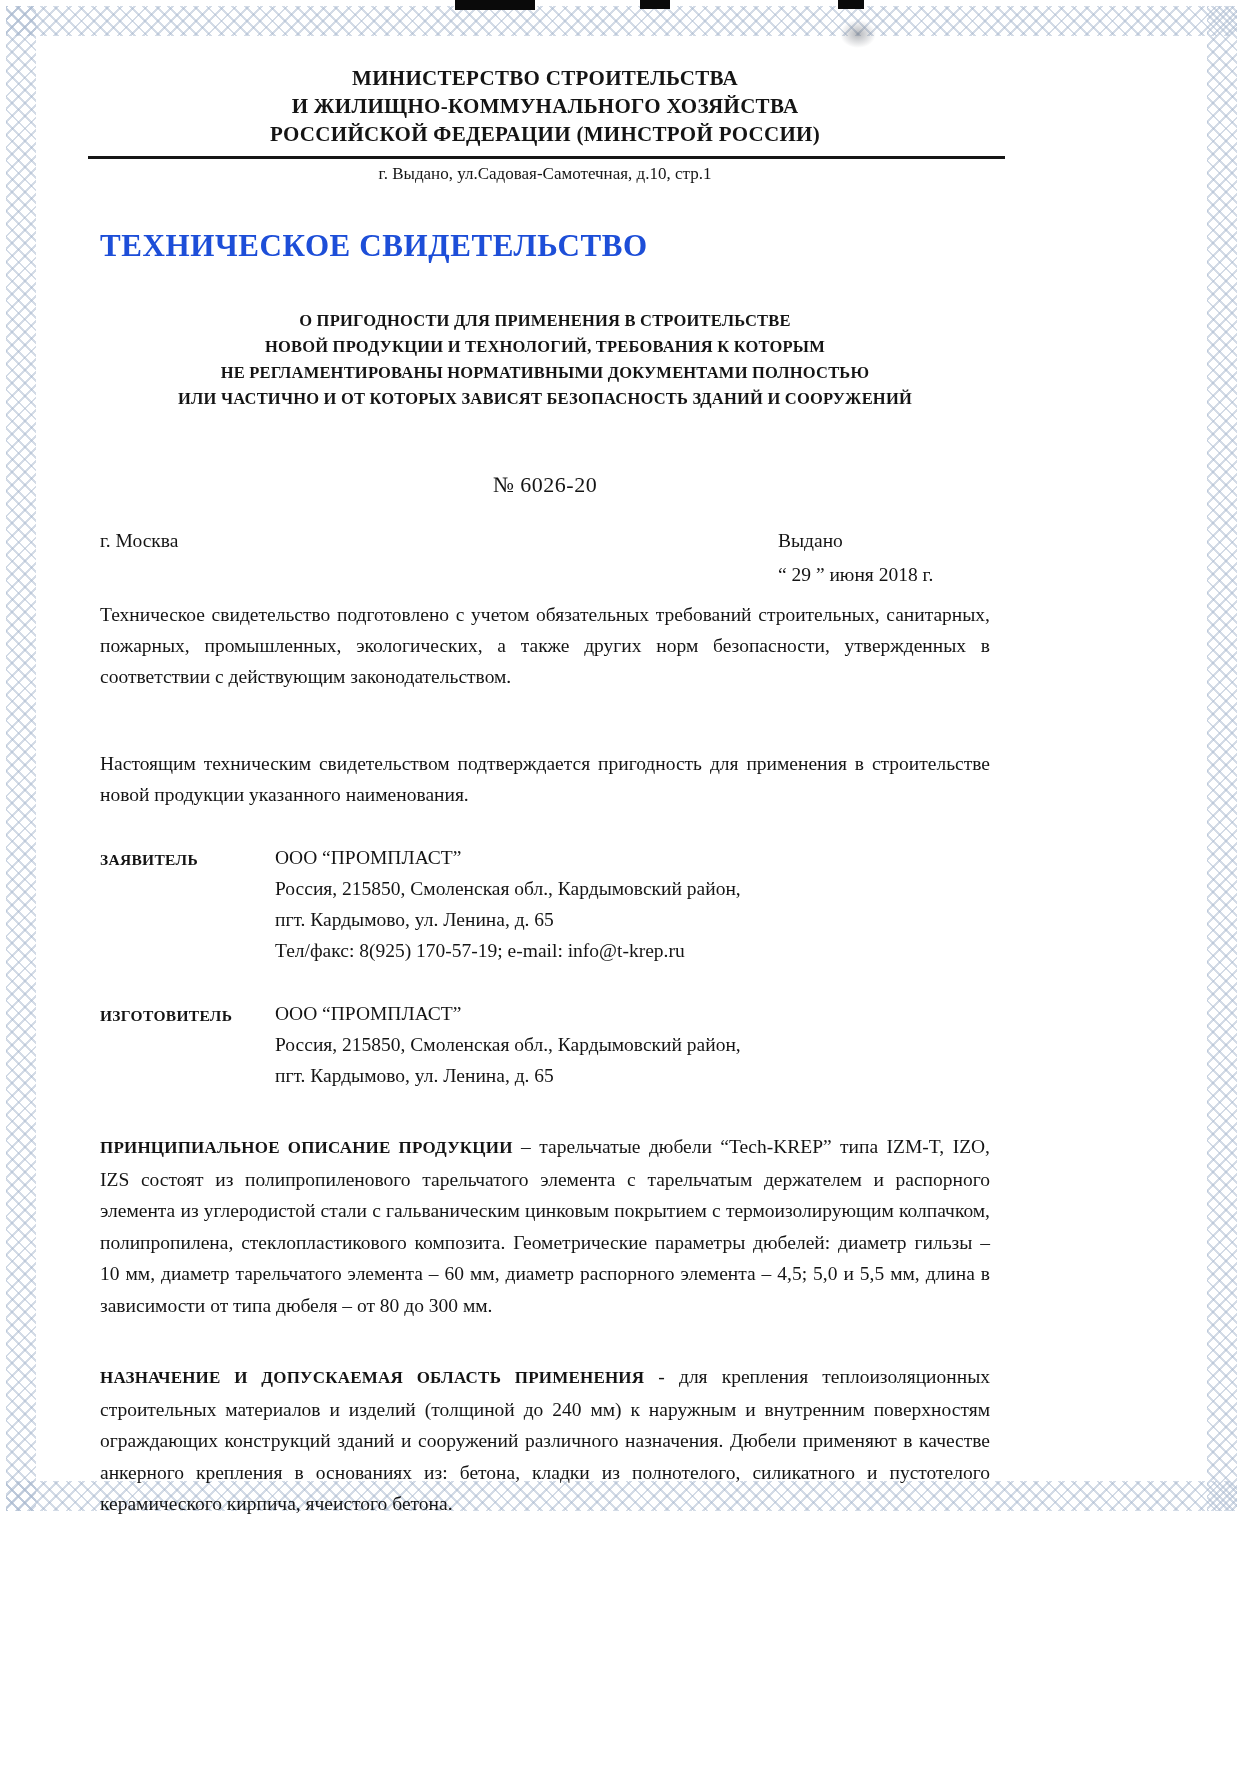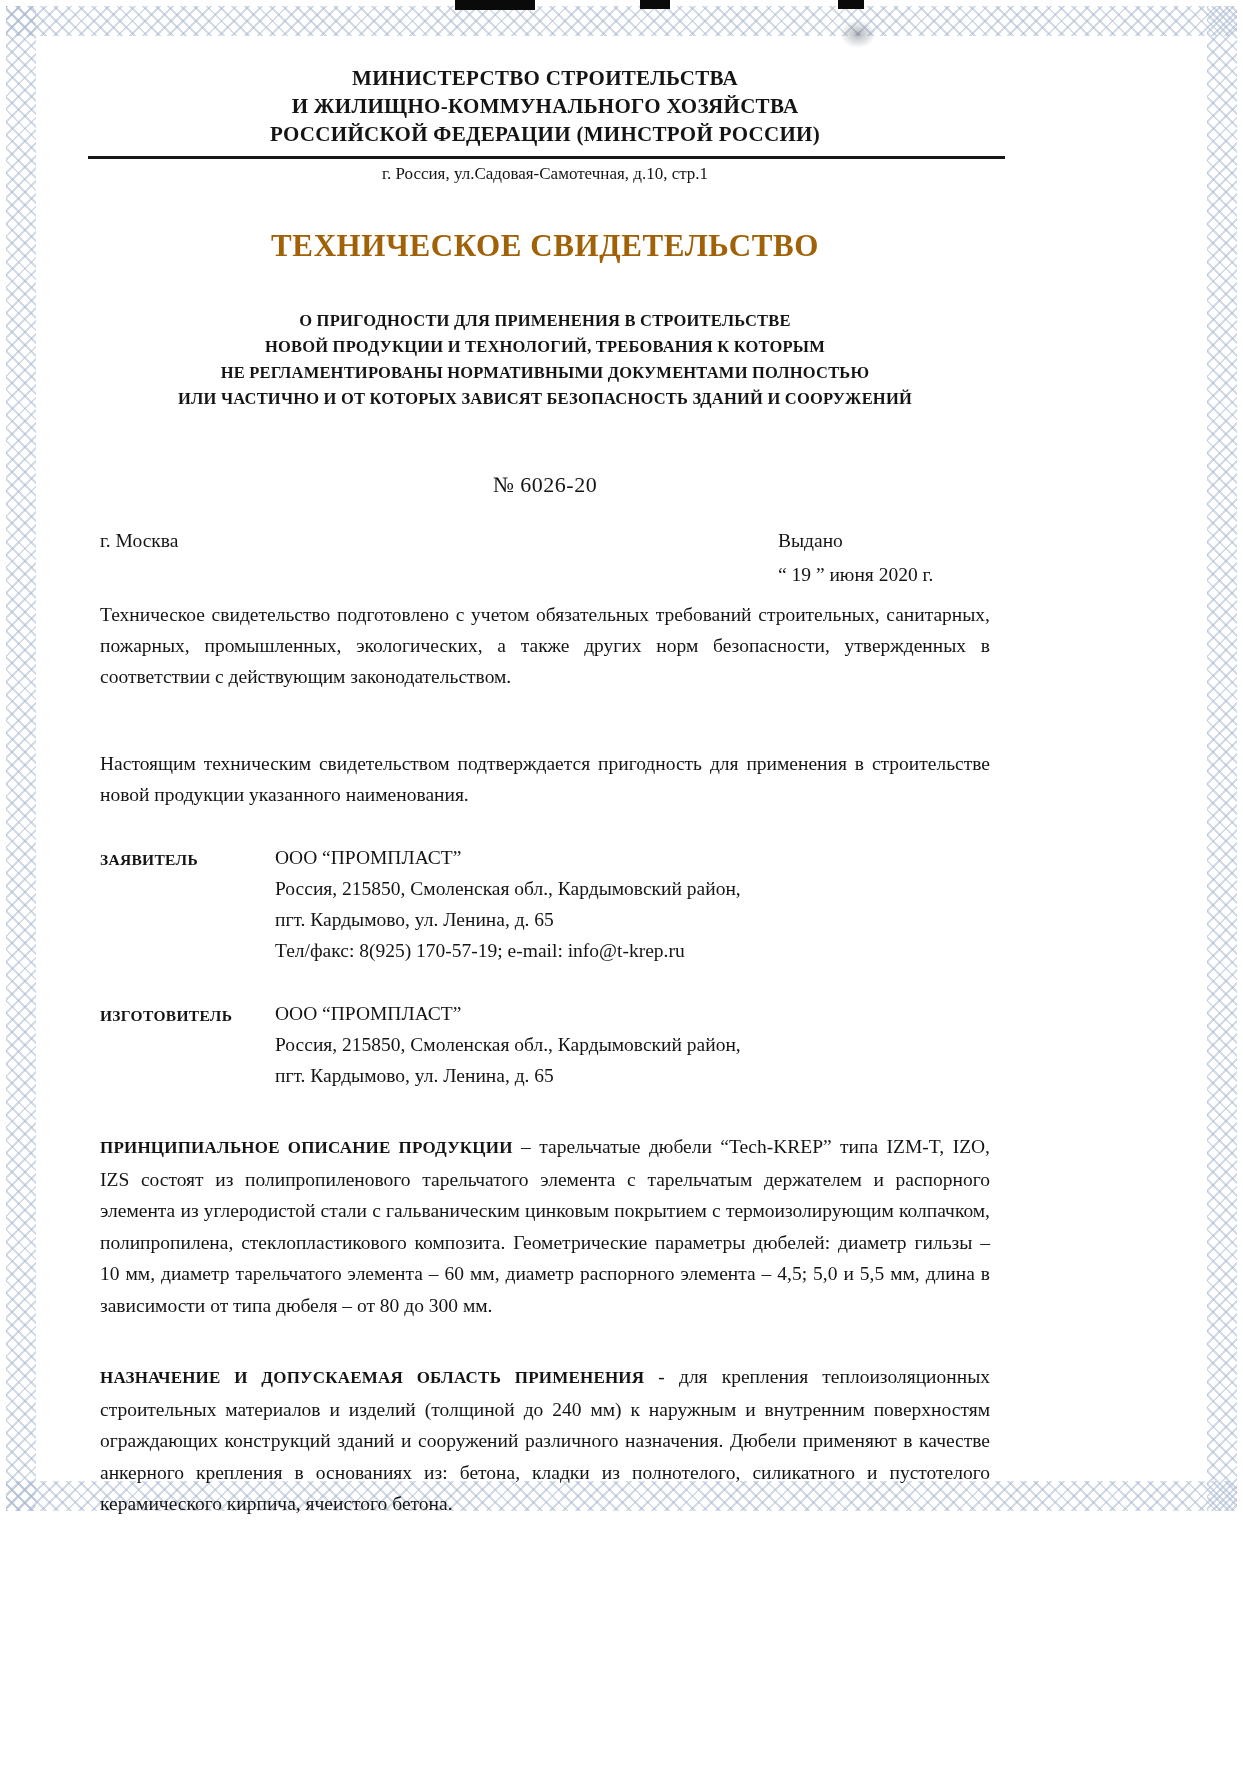--- a/index.html
+++ b/index.html
@@ -56,22 +56,22 @@
   .rule {
     border-top:3px solid #161616;
     margin:8px -15px 5px -12px;
   }
   .address {
     text-align:center;
     font-size:17px;
   }
   .title {
     margin-top:44px;
-    text-align:center;
-    color:#a16207;
+    text-align:left;
+    color:#1d4ed8;
     font-size:31px;
     font-weight:bold;
     letter-spacing:.6px;
   }
   .subtitle {
     margin-top:44px;
     text-align:center;
     font-weight:bold;
     font-size:16.5px;
     line-height:26px;
@@ -144,38 +144,38 @@
   <div class="content">
 
     <div class="ministry">
       <div>МИНИСТЕРСТВО СТРОИТЕЛЬСТВА</div>
       <div>И ЖИЛИЩНО-КОММУНАЛЬНОГО ХОЗЯЙСТВА</div>
       <div>РОССИЙСКОЙ ФЕДЕРАЦИИ (МИНСТРОЙ РОССИИ)</div>
     </div>
 
     <div class="rule"></div>
 
-    <div class="address">г. Россия,  ул.Садовая-Самотечная,  д.10, стр.1</div>
+    <div class="address">г. Выдано,  ул.Садовая-Самотечная,  д.10, стр.1</div>
 
     <h1 class="title">ТЕХНИЧЕСКОЕ СВИДЕТЕЛЬСТВО</h1>
 
     <div class="subtitle">
       <div>О ПРИГОДНОСТИ ДЛЯ ПРИМЕНЕНИЯ  В СТРОИТЕЛЬСТВЕ</div>
       <div>НОВОЙ ПРОДУКЦИИ  И ТЕХНОЛОГИЙ, ТРЕБОВАНИЯ К КОТОРЫМ</div>
       <div>НЕ РЕГЛАМЕНТИРОВАНЫ НОРМАТИВНЫМИ ДОКУМЕНТАМИ ПОЛНОСТЬЮ</div>
       <div>ИЛИ ЧАСТИЧНО И ОТ КОТОРЫХ ЗАВИСЯТ БЕЗОПАСНОСТЬ ЗДАНИЙ И СООРУЖЕНИЙ</div>
     </div>
 
     <div class="number">№  6026-20</div>
 
     <div class="issue-row">
       <span class="issue-city">г. Москва</span>
       <div class="issue-block">
         <div>Выдано</div>
-        <div class="issued-date">“ 19 ”  июня  2020 г.</div>
+        <div class="issued-date">“ 29 ”  июня  2018 г.</div>
       </div>
     </div>
 
     <p class="body-p p2">Техническое свидетельство подготовлено с учетом обязательных требований строительных, санитарных, пожарных, промышленных, экологических, а также других норм безопасности, утвержденных в соответствии с действующим законодательством.</p>
     <p class="body-p p1">Настоящим техническим свидетельством подтверждается пригодность для применения в строительстве новой продукции указанного наименования.</p>
 
     <div class="fields">
 
       <div class="field">
         <div class="field-label">ЗАЯВИТЕЛЬ</div>

